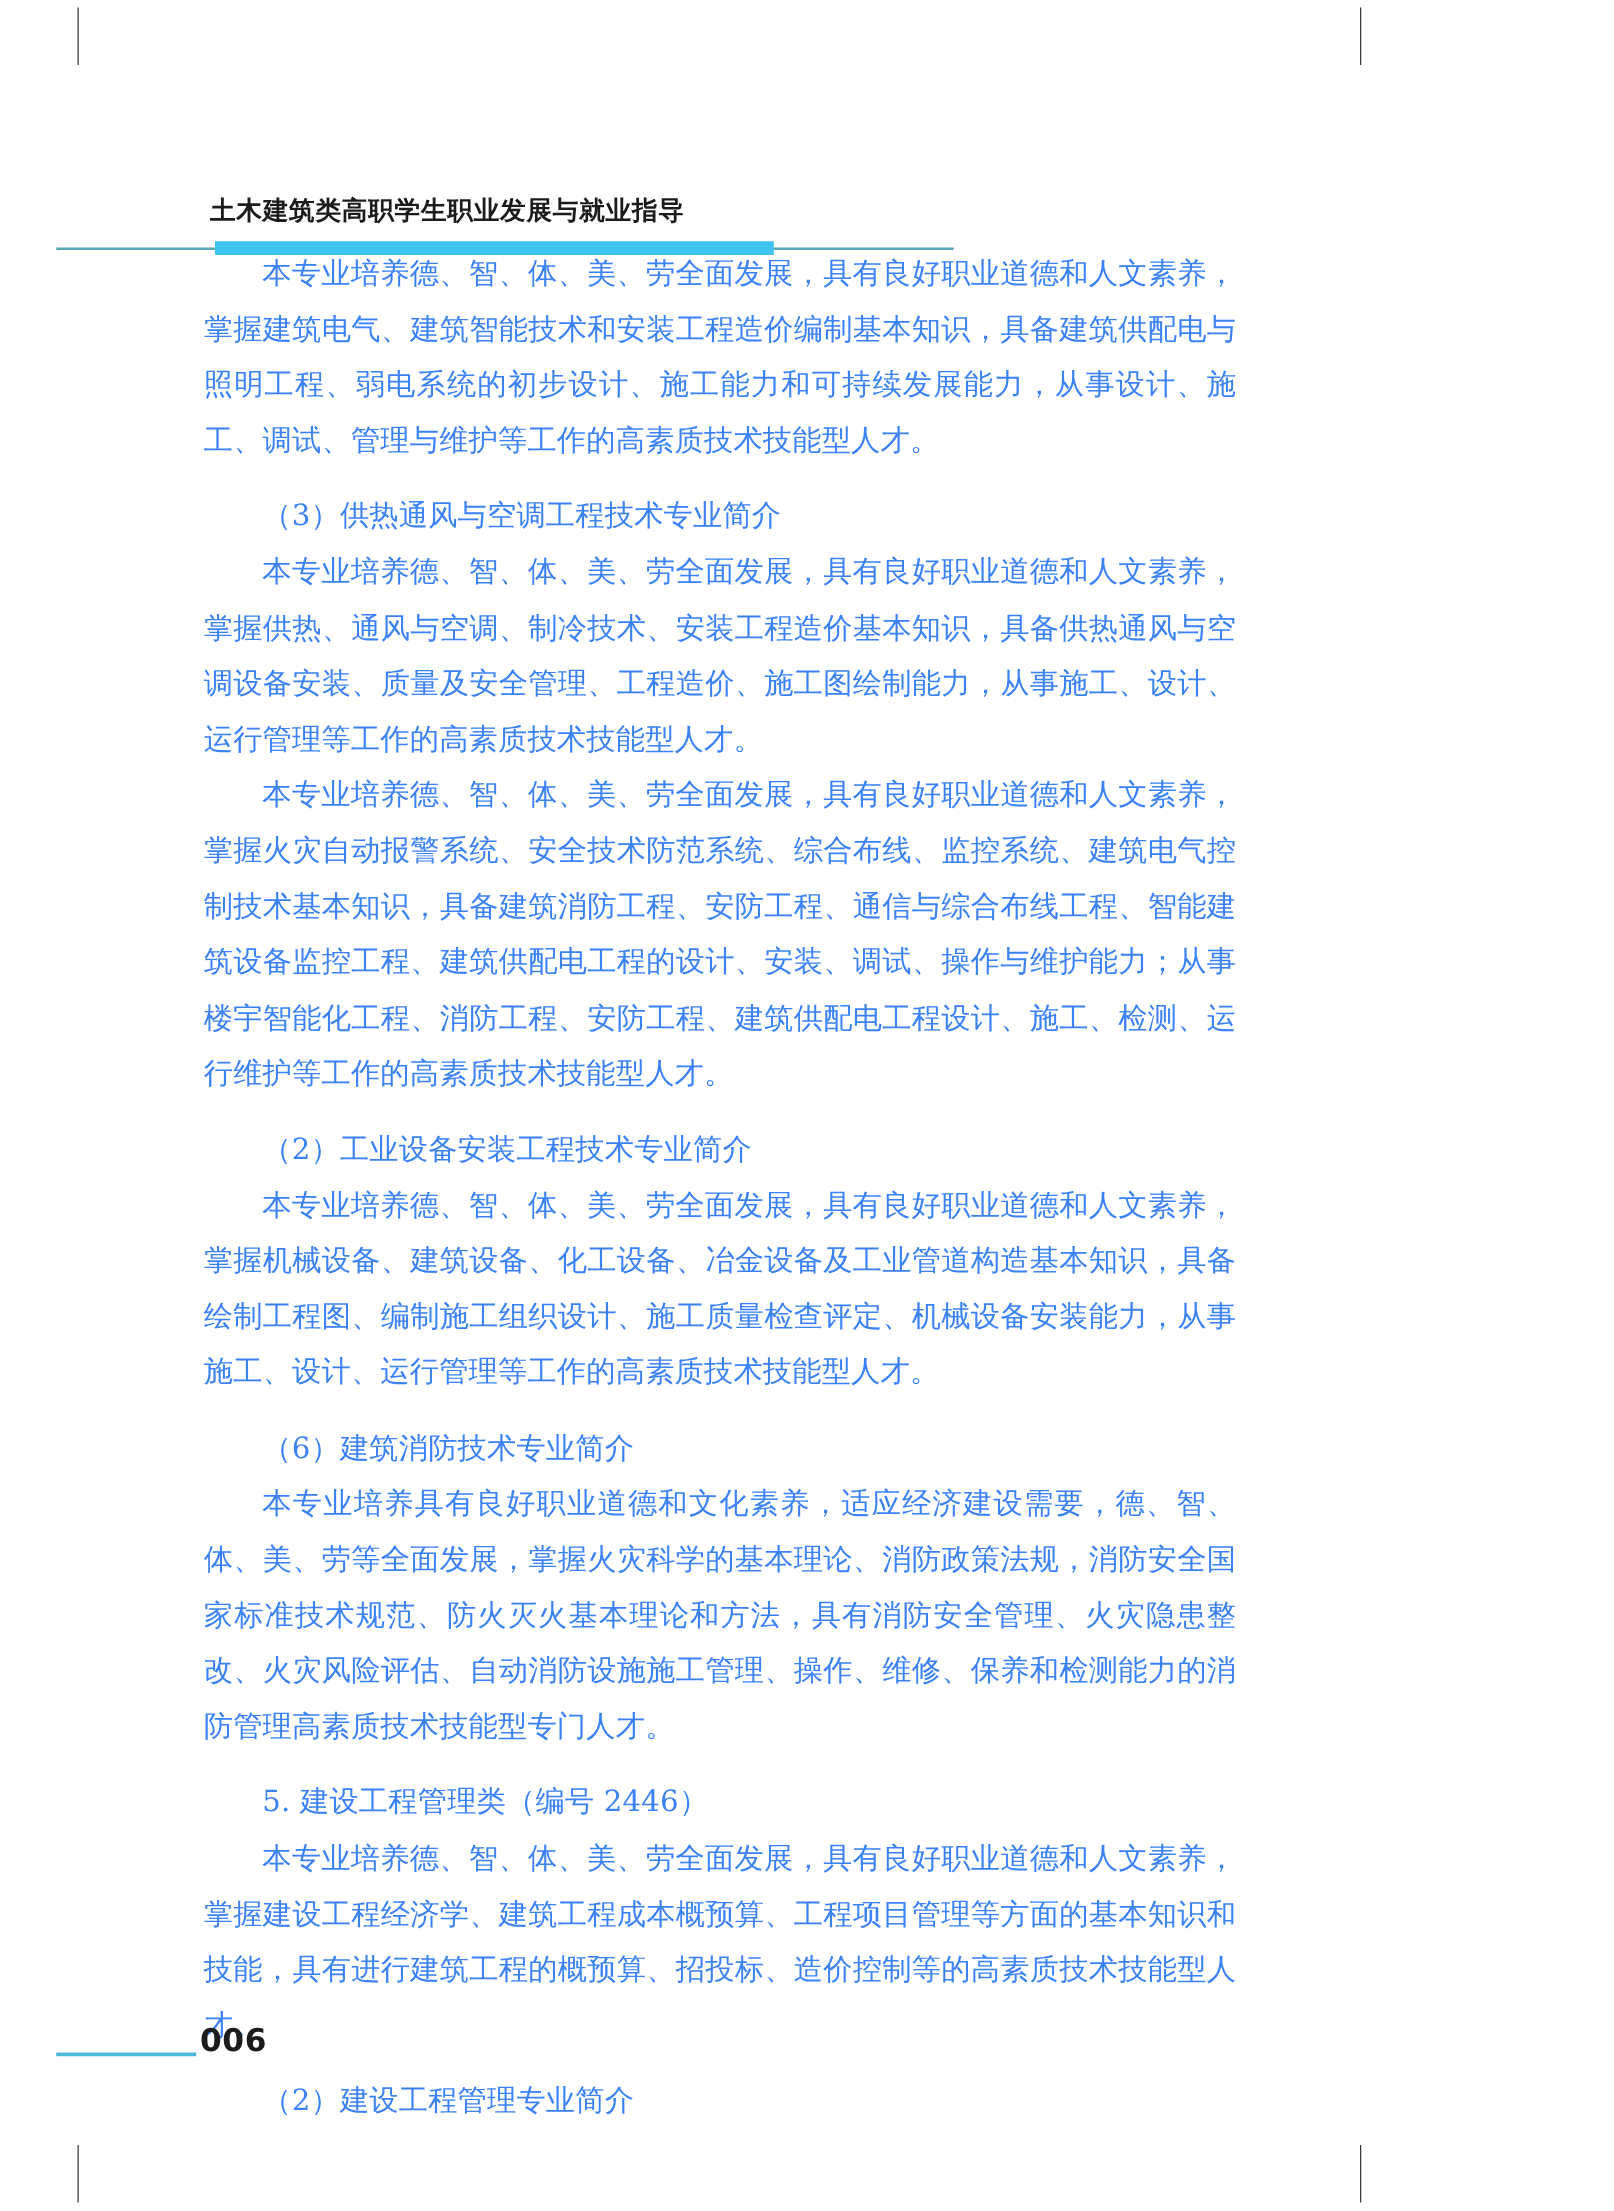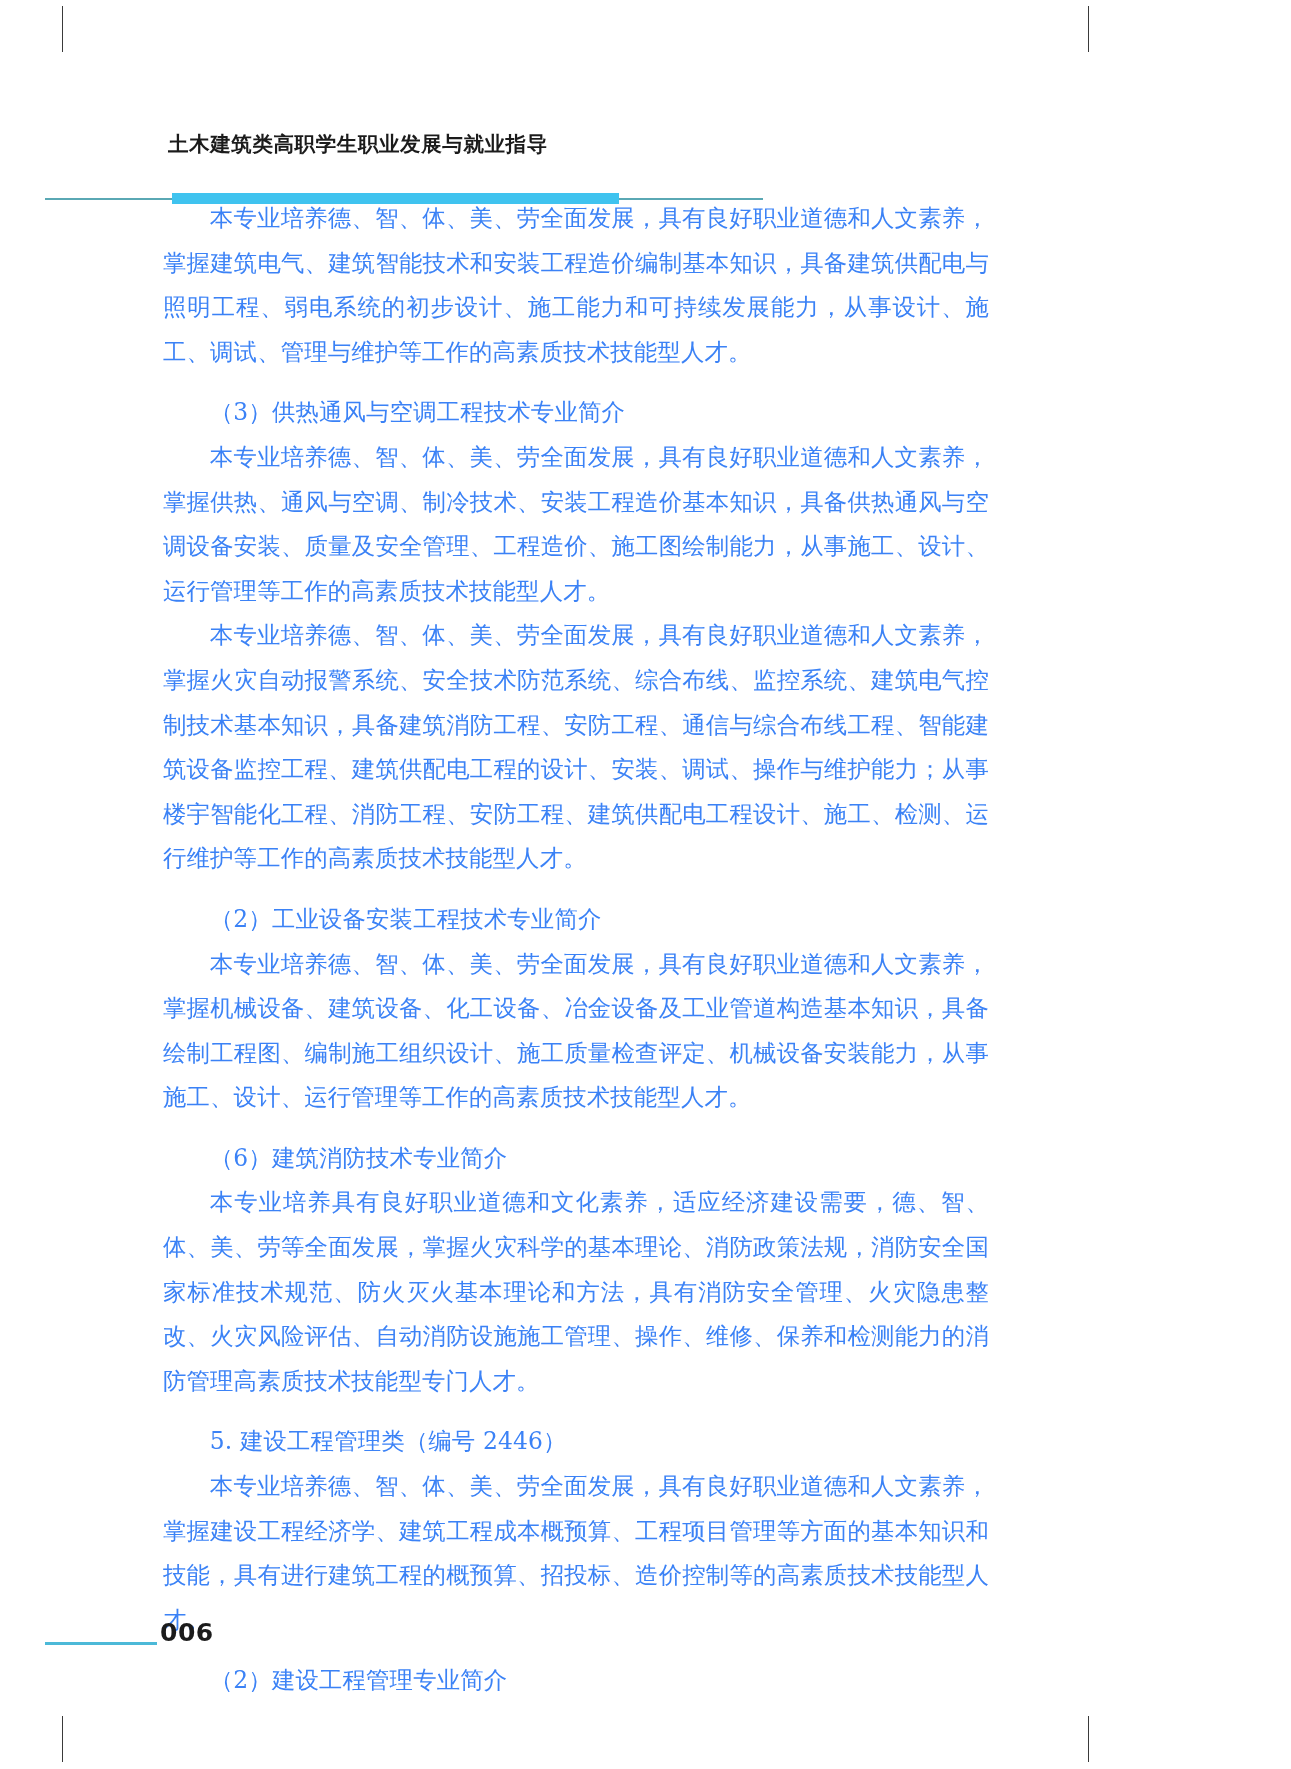--- a/index.html
+++ b/index.html
@@ -33,21 +33,21 @@
     left: 0;
     top: 0;
     width: 1291px;
     height: 1769px;
   }
 
   
   .header {
     position: absolute;
     left: 0;
-    top: 130px;
+    top: 154px;
     width: 1291px;
     height: 62px;
   }
   .header-title {
     position: absolute;
     left: 168px;
     top: 0px;
     font-family: "DejaVu Sans", "Liberation Sans", sans-serif;
     font-size: 20.5px;
     font-weight: 700;

